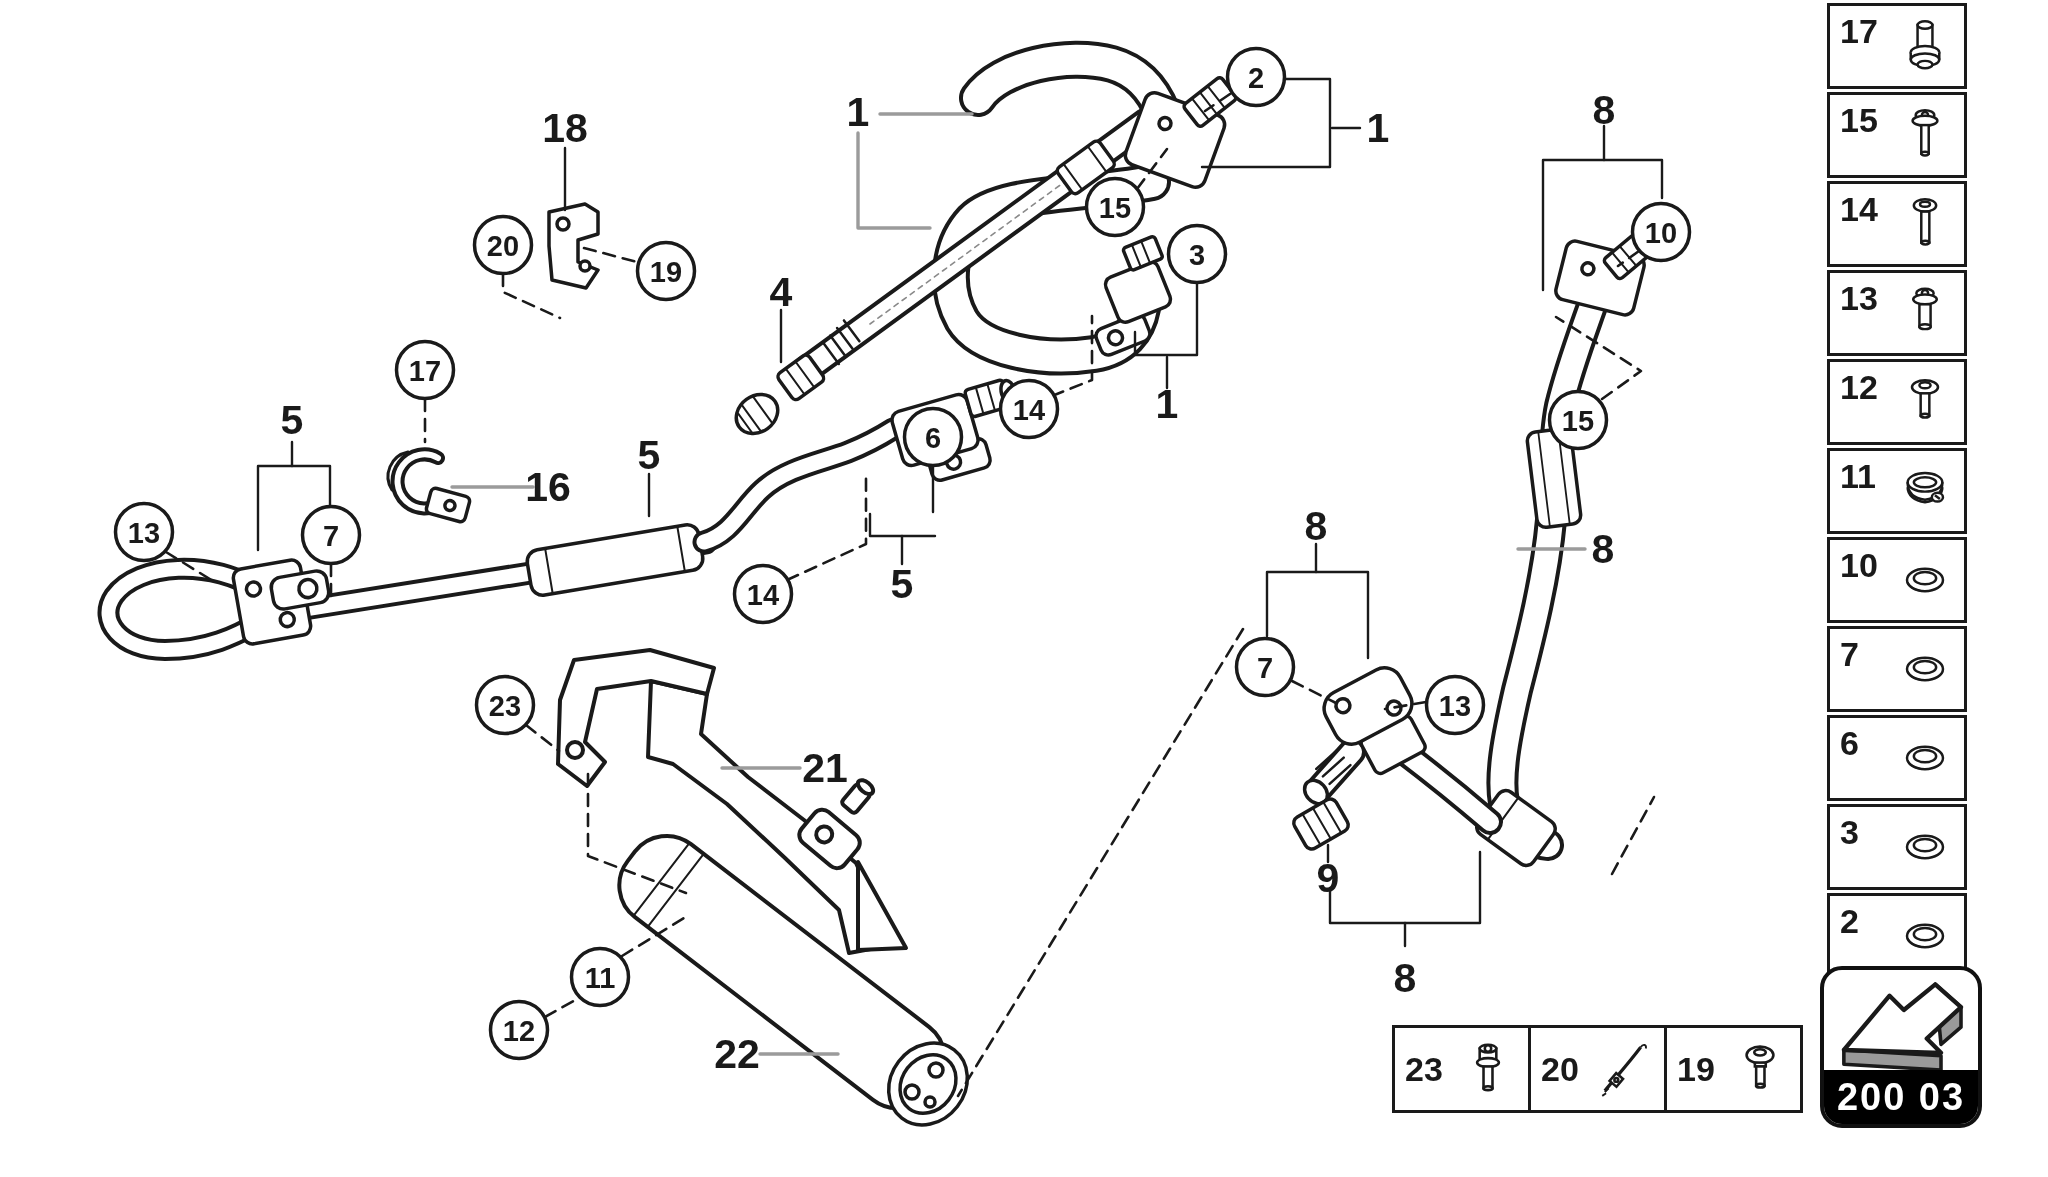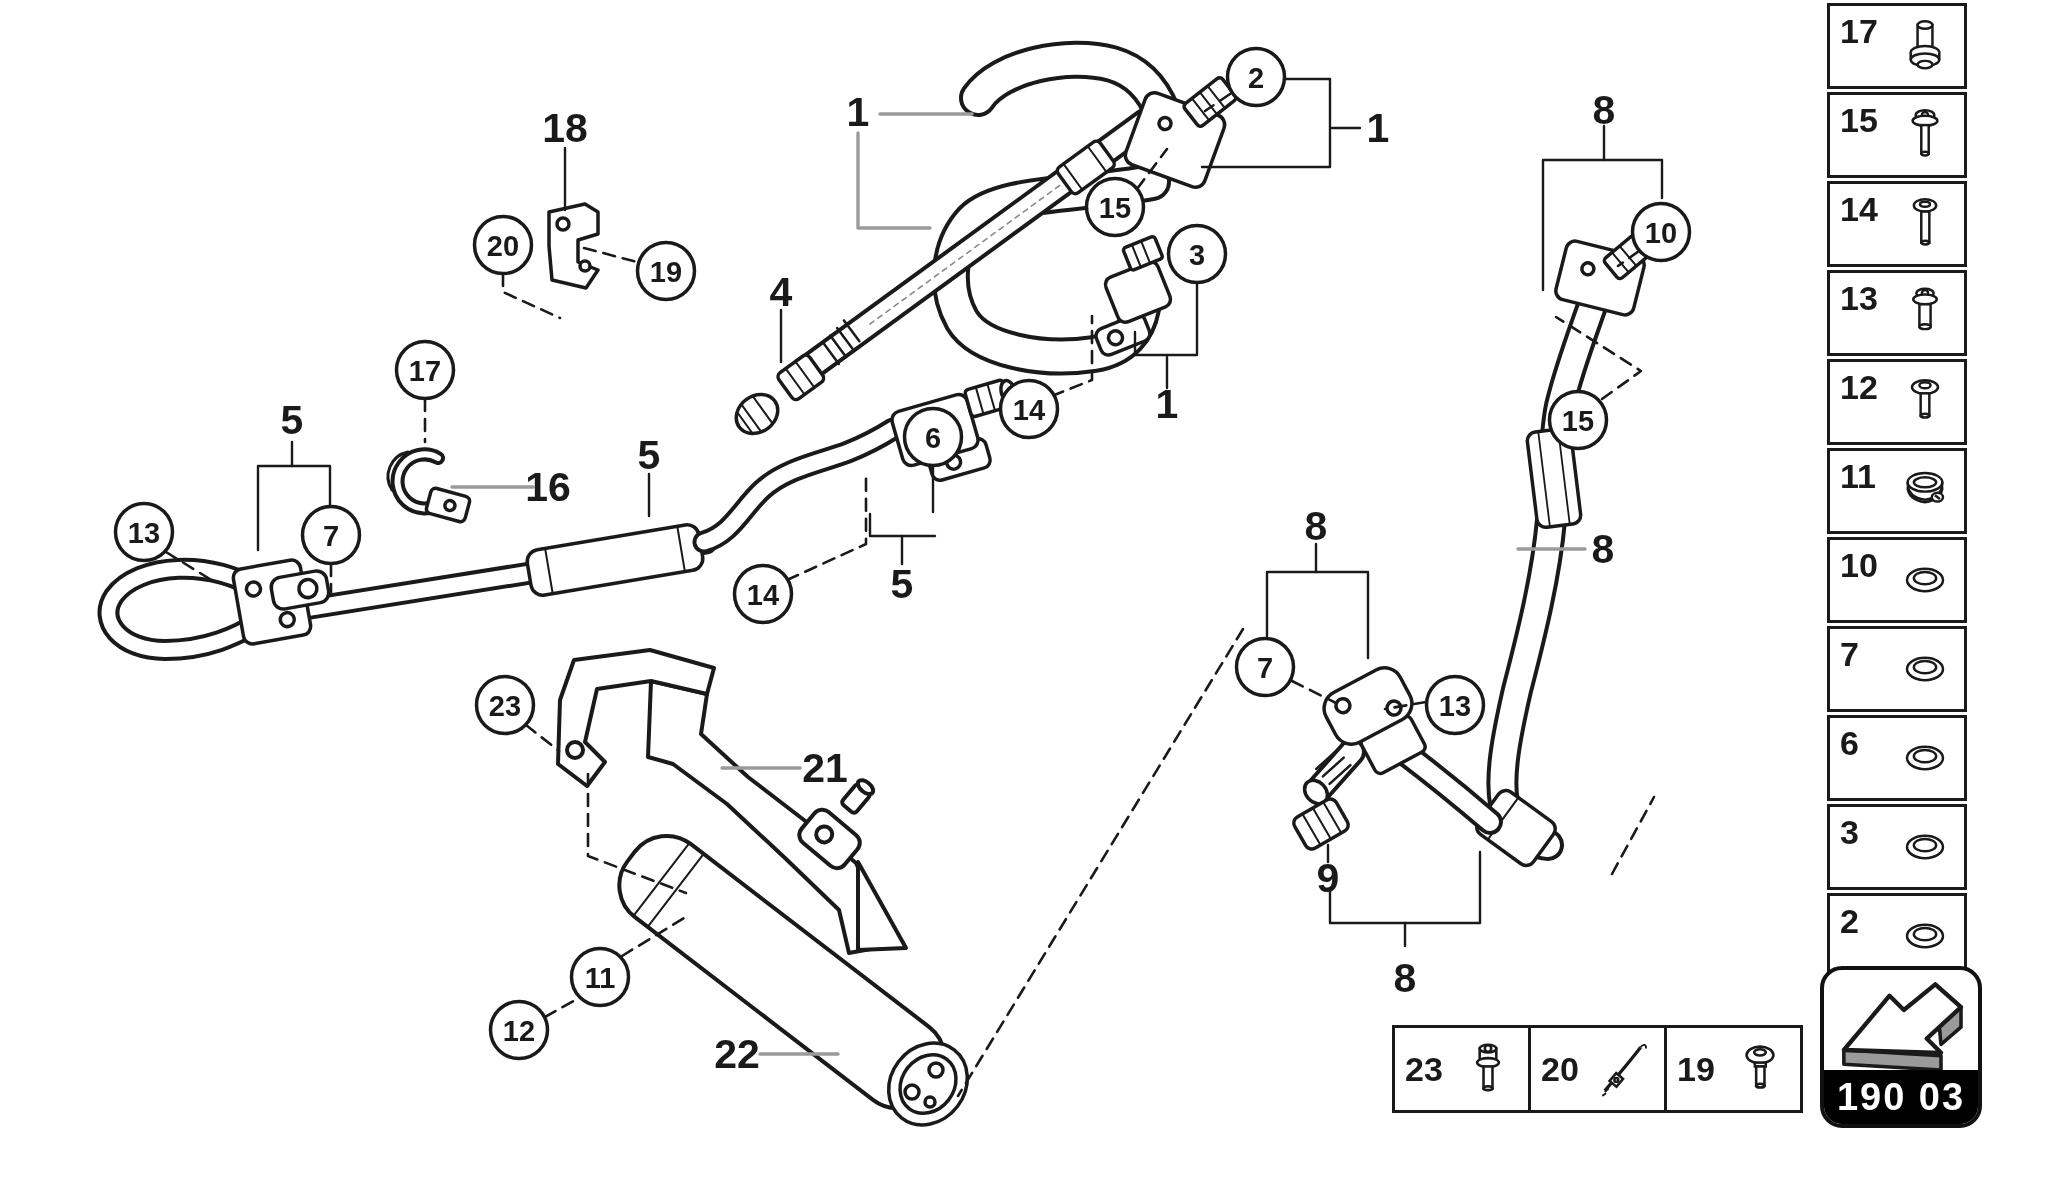--- a/index.html
+++ b/index.html
@@ -514,16 +514,16 @@
       </div>
     </div>
 
   
   <div id="badge">
     <svg id="badge-art" viewBox="0 0 100 70">
       <polygon points="10,56 78,60 78,70 10,66" fill="#9a9a9a" stroke="#1a1a1a" stroke-width="2.5" stroke-linejoin="round"></polygon>
       <polygon points="74,10 92,26 92,40 78,52" fill="#9a9a9a" stroke="#1a1a1a" stroke-width="2.5" stroke-linejoin="round"></polygon>
       <polygon points="10,56 42,18 52,28 74,10 92,26 68,48 78,58" fill="#fff" stroke="#1a1a1a" stroke-width="3" stroke-linejoin="round"></polygon>
     </svg>
-    <div id="badge-band">190 03</div>
+    <div id="badge-band">200 03</div>
   </div>
 
 </div>
 
 </body></html>

